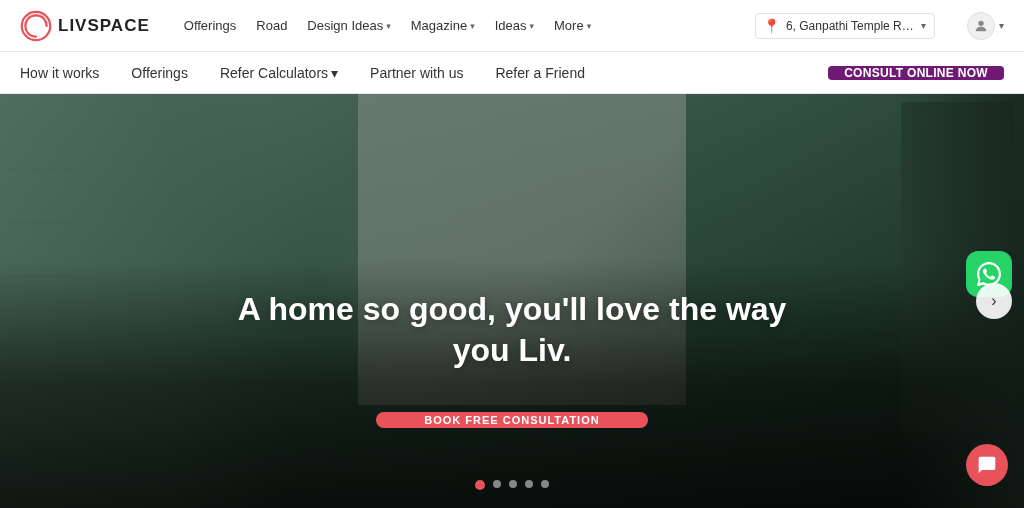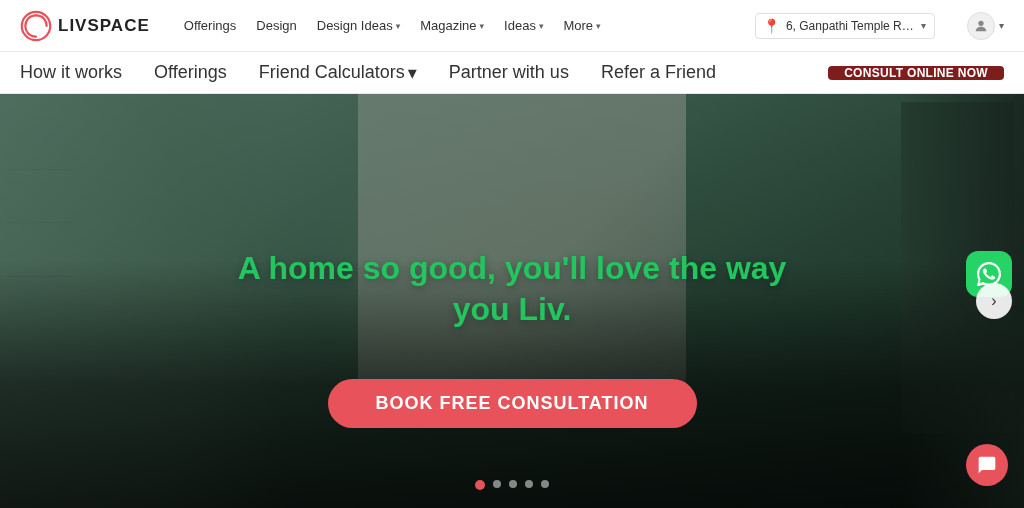--- a/index.html
+++ b/index.html
@@ -105,35 +105,35 @@
       background: #fff;
       gap: 0;
     }
     .second-nav-links {
       display: flex;
       align-items: center;
       gap: 0;
       flex: 1;
     }
     .second-nav-link {
-      font-size: 18px;
+      font-size: 14px;
       color: #333;
       cursor: pointer;
       padding: 0 16px;
       height: 42px;
       display: flex;
       align-items: center;
       gap: 3px;
       white-space: nowrap;
     }
     .second-nav-link:first-child {
       padding-left: 0;
     }
     .consult-btn {
-      background: #7f1d1d;
+      background: #701a75;
       color: #fff;
       font-size: 12px;
       font-weight: 700;
       padding: 0 16px;
       border-radius: 4px;
       cursor: pointer;
       white-space: nowrap;
       border: none;
       letter-spacing: 0.3px;
     }
@@ -276,31 +276,31 @@
       position: absolute;
       bottom: 80px;
       left: 0;
       right: 0;
       text-align: center;
       z-index: 5;
     }
     .hero-headline {
       font-size: 32px;
       font-weight: 800;
-      color: #22c55e;
+      color: #ffffff;
       line-height: 1.3;
       text-shadow: 0 2px 8px rgba(0,0,0,0.3);
-      margin-bottom: 40px;
+      margin-bottom: 32px;
     }
     .book-btn {
       background: #e8525a;
       color: #fff;
-      font-size: 18px;
+      font-size: 11px;
       font-weight: 800;
-      padding: 14px 48px;
+      padding: 2px 48px;
       border-radius: 30px;
       cursor: pointer;
       border: none;
       letter-spacing: 1px;
       display: inline-block;
       margin-top: 8px;
     }
 
     
     .hero-dots {
@@ -355,21 +355,21 @@
         <path d="M18 6 C26 6, 30 12, 30 18" fill="none" stroke="#e8525a" stroke-width="2.5" stroke-linecap="round"></path>
       </svg>
       <span class="logo-text">LIVSPACE</span>
     </div>
 
     <div class="top-nav-links">
       <span class="nav-link">
         <span>Offerings</span>
       </span>
       <span class="nav-link">
-        <span>Design</span>
+        <span>Road</span>
       </span>
       <span class="nav-link">
         <span>Design Ideas</span>
         <span class="caret">▾</span>
       </span>
       <span class="nav-link">
         <span>Magazine</span>
         <span class="caret">▾</span>
       </span>
       <span class="nav-link">
@@ -403,21 +403,21 @@
 <nav>
   <div class="second-nav">
     <div class="second-nav-links">
       <span class="second-nav-link">
         <span>How it works</span>
       </span>
       <span class="second-nav-link">
         <span>Offerings</span>
       </span>
       <span class="second-nav-link">
-        <span>Friend Calculators</span>
+        <span>Refer Calculators</span>
         <span class="caret">▾</span>
       </span>
       <span class="second-nav-link">
         <span>Partner with us</span>
       </span>
       <span class="second-nav-link">
         <span>Refer a Friend</span>
       </span>
     </div>
     <button class="consult-btn">CONSULT ONLINE NOW</button>

